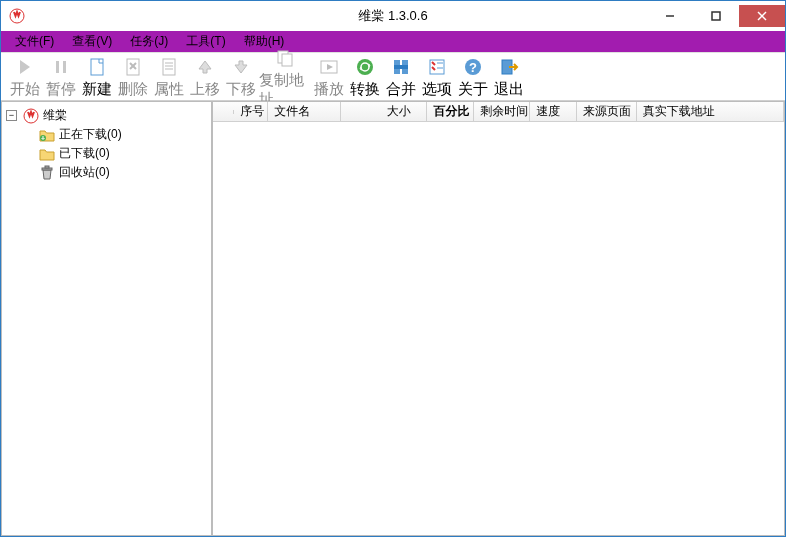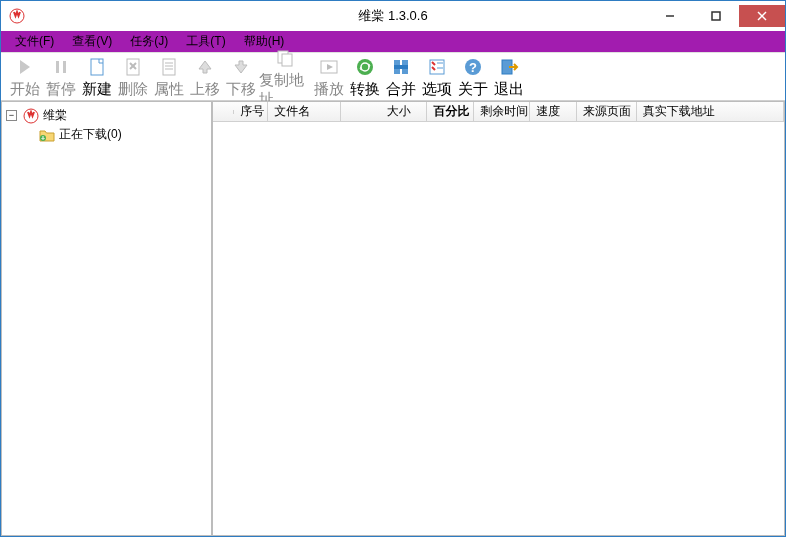--- a/index.html
+++ b/index.html
@@ -223,20 +223,38 @@
       <div class="tree-row tree-indent-1">
         <span>
             <svg width="16" height="14" viewBox="0 0 16 14">
               <path d="M1 3 h5 l1.5 2 H15 v8 H1 z" fill="#f7d674" stroke="#c9a030"></path>
               <circle cx="4" cy="10" r="3" fill="#4caf50"></circle>
               <path d="M4 8 v3 M2.5 10 L4 11.5 L5.5 10" stroke="#fff" stroke-width="1" fill="none"></path>
             </svg>
           </span>
         <span>正在下载(0)</span>
       </div>
+      <div class="tree-row tree-indent-1">
+        <span>
+            <svg width="16" height="14" viewBox="0 0 16 14">
+              <path d="M1 3 h5 l1.5 2 H15 v8 H1 z" fill="#f7d674" stroke="#c9a030"></path>
+            </svg>
+          </span>
+        <span>已下载(0)</span>
+      </div>
+      <div class="tree-row tree-indent-1">
+        <span>
+            <svg width="16" height="16" viewBox="0 0 16 16">
+              <path d="M4 5 h8 l-1 9 h-6 z" fill="#ccc" stroke="#666"></path>
+              <rect x="3" y="3" width="10" height="2" fill="#aaa" stroke="#666"></rect>
+              <rect x="6" y="1" width="4" height="2" fill="#aaa" stroke="#666"></rect>
+            </svg>
+          </span>
+        <span>回收站(0)</span>
+      </div>
     </div>
 
     <div class="main-area">
       <div class="table-wrap">
         <div class="table-head" id="table-head">
             <div class="th" style="width: 22px;"></div>
             <div class="th" style="width: 36px;">序号</div>
             <div class="th" style="width: 78px;">文件名</div>
             <div class="th" style="width: 50px; margin-left: 40px;">大小</div>
             <div class="th" style="width: 50px; font-weight: bold;">百分比</div>

